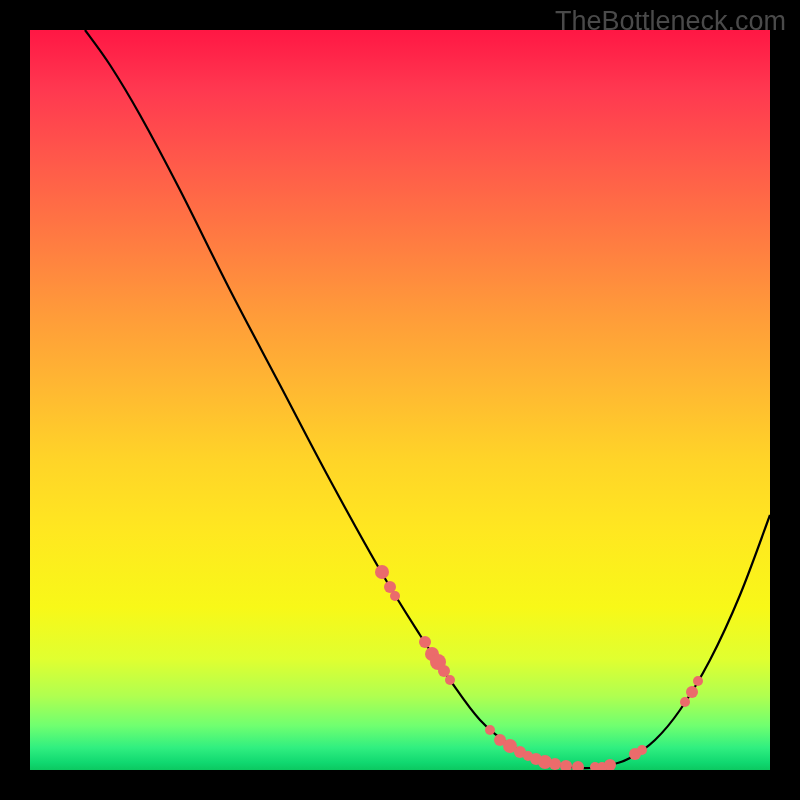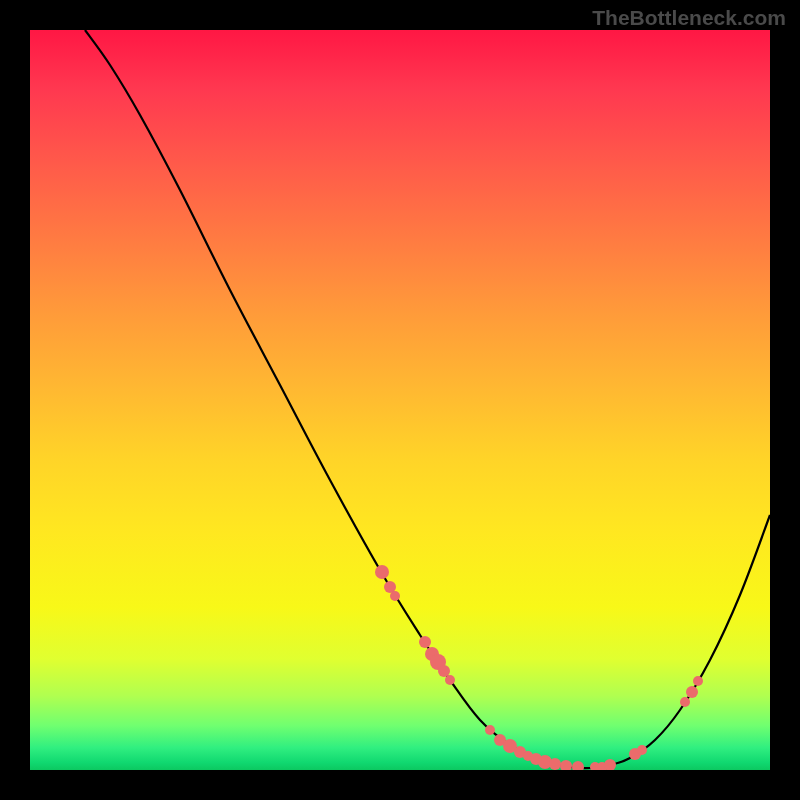--- a/index.html
+++ b/index.html
@@ -12,22 +12,22 @@
       height: 800px;
       background: #000;
       position: relative;
       font-family: Arial, sans-serif;
     }
     .watermark {
       position: absolute;
       top: 6px;
       right: 14px;
       color: #4a4a4a;
-      font-size: 21px;
-      font-weight: bold;
+      font-size: 27px;
+      font-weight: normal;
       z-index: 10;
     }
     .chart-container {
       position: absolute;
       top: 30px;
       left: 30px;
       width: 740px;
       height: 740px;
       overflow: hidden;
     }

